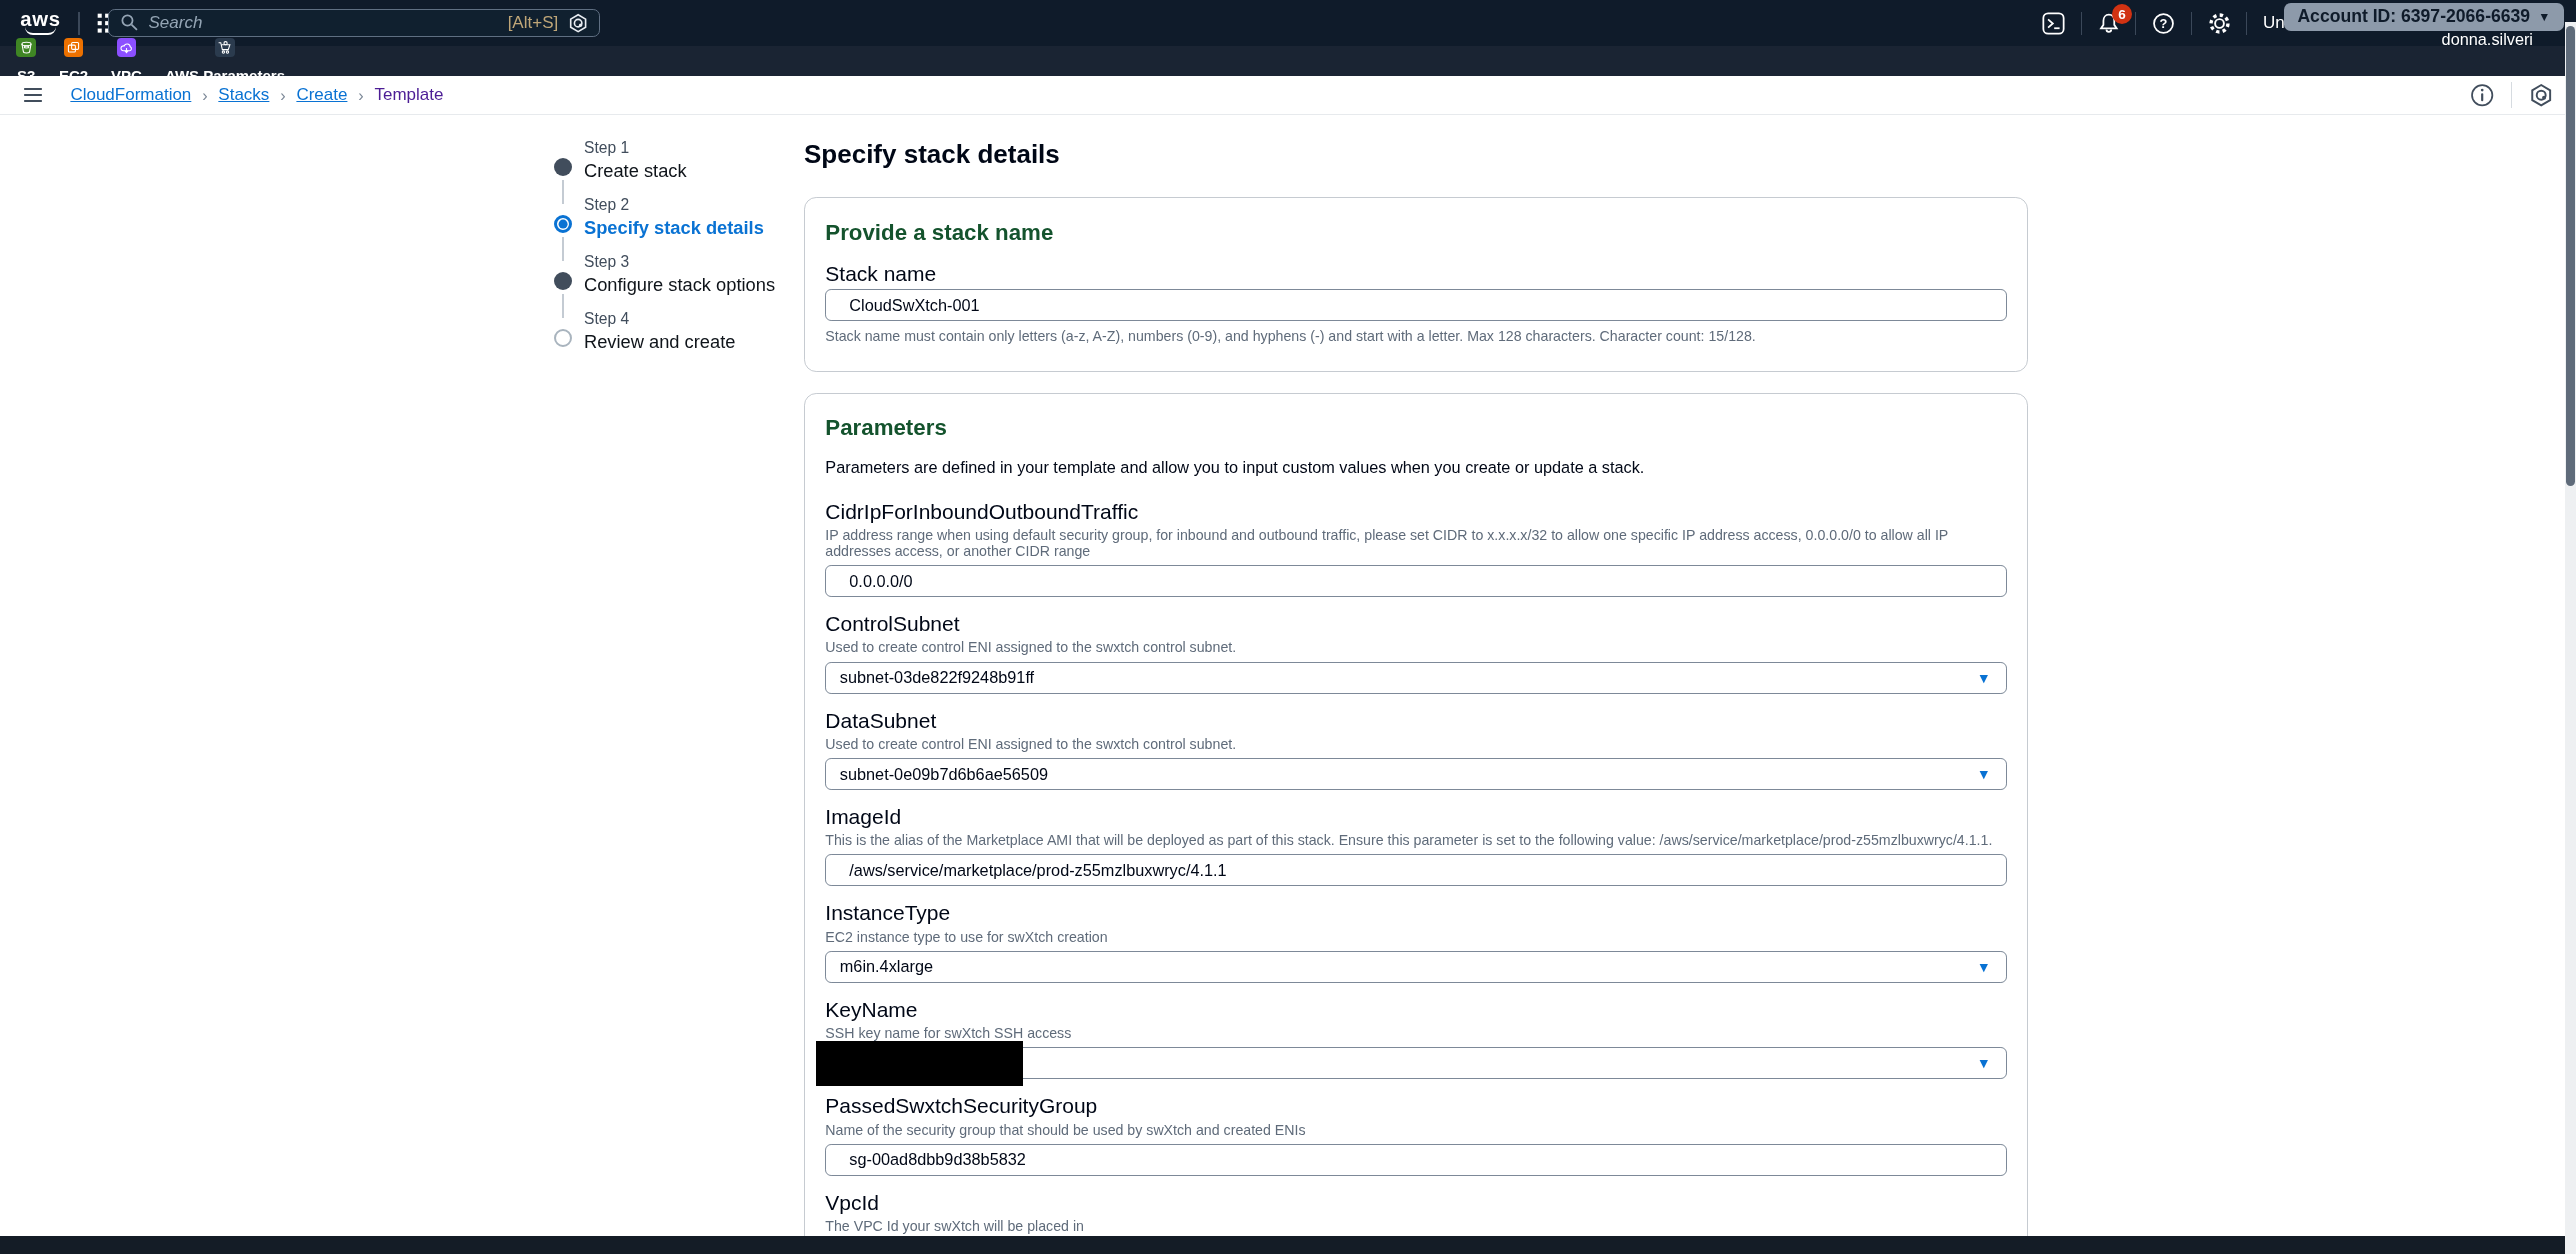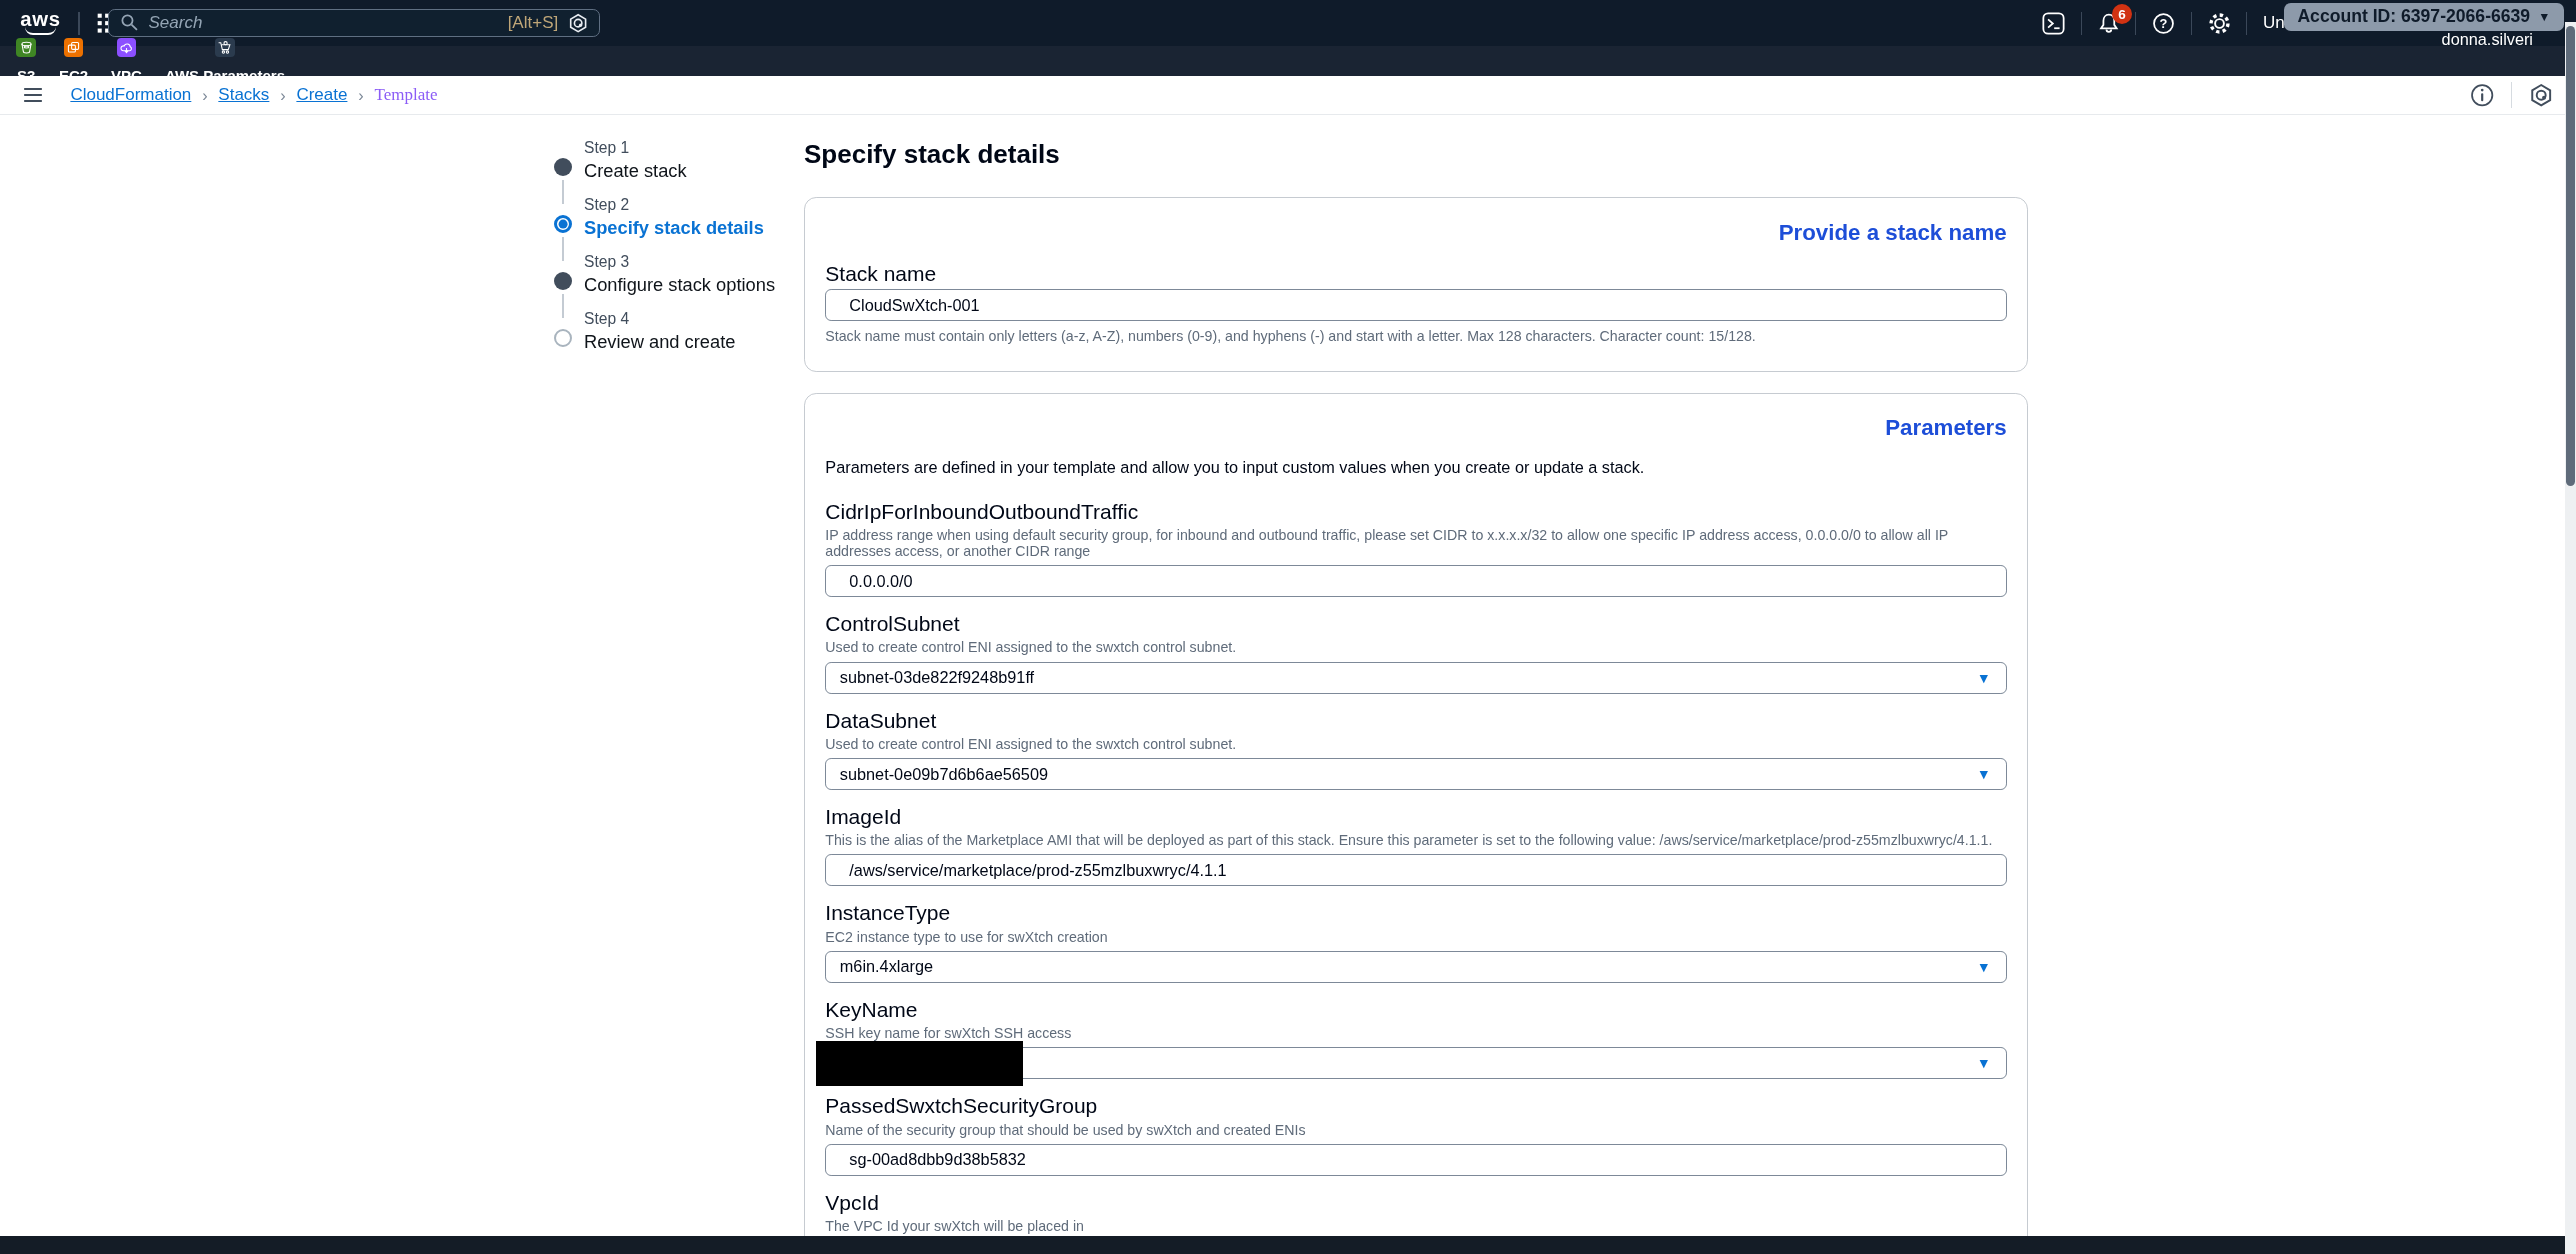--- a/index.html
+++ b/index.html
@@ -62,39 +62,39 @@
   .crumbbar {
     position:absolute; top:76px; left:0; right:0; height:39px;
     background:#fff; border-bottom:1.4px solid #e7eaed;
     display:flex; align-items:center;
   }
   .hamburger { margin-left:24.4px; display:flex; flex-direction:column; gap:3.4px; cursor:pointer; }
   .hamburger span { width:17.6px; height:2.7px; background:#414d5c; border-radius:0.7px; }
   .crumbs { margin-left:28.4px; display:flex; align-items:center; gap:10.8px; font-size:17px; }
   .crumb-link { color:#0972d3; text-decoration:underline; cursor:pointer; }
   .crumb-sep { color:#7d8998; font-size:16.3px; }
-  .crumb-current { color:#8b5cf6;font-family:Liberation Serif, serif; }
+  .crumb-current { color:#4c1d95; }
   .crumb-right { position:absolute; right:23px; display:flex; align-items:center; gap:16.3px; }
   .cr-divider { width:1.4px; height:26px; background:#d6dbe0; }
   
   .steps { position:absolute; left:554px; top:139px; width:223px; }
   .step { position:relative; padding-left:30px; margin-bottom:13.5px; min-height:39px; }
   .step-kicker { font-size:15.6px; color:#414d5c; margin-bottom:3.4px; }
   .step-label { font-size:18.3px; color:#0f141a; cursor:pointer; }
   .step.active .step-label { color:#0972d3; font-weight:bold; }
   .dot { position:absolute; left:0; top:19px; width:18.3px; height:18.3px; border-radius:50%; background:#414d5c; }
   .step.active .dot { background:#fff; border:3.4px solid #0972d3; }
   .step.active .dot::after { content:''; position:absolute; left:50%; top:50%; transform:translate(-50%,-50%); width:8.8px; height:8.8px; border-radius:50%; background:#0972d3; }
   .step.upcoming .dot { background:#fff; border:2.7px solid #a9b4be; }
   .step:not(:last-child)::after { content:''; position:absolute; left:8.1px; top:41px; height:24.4px; width:2px; background:#c4cbd3; }
   
   .main { position:absolute; left:804px; top:139px; width:1224px; }
   .page-title { font-size:26px; font-weight:bold; color:#000716; margin-bottom:27px; }
   .panel { background:#fff; border:1.4px solid #c6cbd1; border-radius:12.2px; padding:21.7px 20.3px 23px; margin-bottom:20.3px; }
-  .panel-heading { font-size:22.3px; font-weight:bold; color:#1d4ed8; margin-bottom:16.3px;text-align:right; }
+  .panel-heading { font-size:22.3px; font-weight:bold; color:#14532d; margin-bottom:16.3px; }
   .panel-desc { font-size:16.3px; color:#000716; margin-bottom:23px; }
   .field { margin-bottom:15px; }
   .field:last-child { margin-bottom:4.1px; }
   .f-label { font-size:21px; font-weight:normal; color:#000716; margin-bottom:3.4px; }
   .f-desc { font-size:14.2px; color:#5f6b7a; margin-bottom:6.1px; }
   .text-input {
     width:100%; height:32px; border:1.4px solid #7d8998; border-radius:6.1px;
     font-size:16.3px; color:#000716; padding:0 23px; background:#fff;
     font-family:"Liberation Sans", sans-serif; outline:none; display:block;
   }

